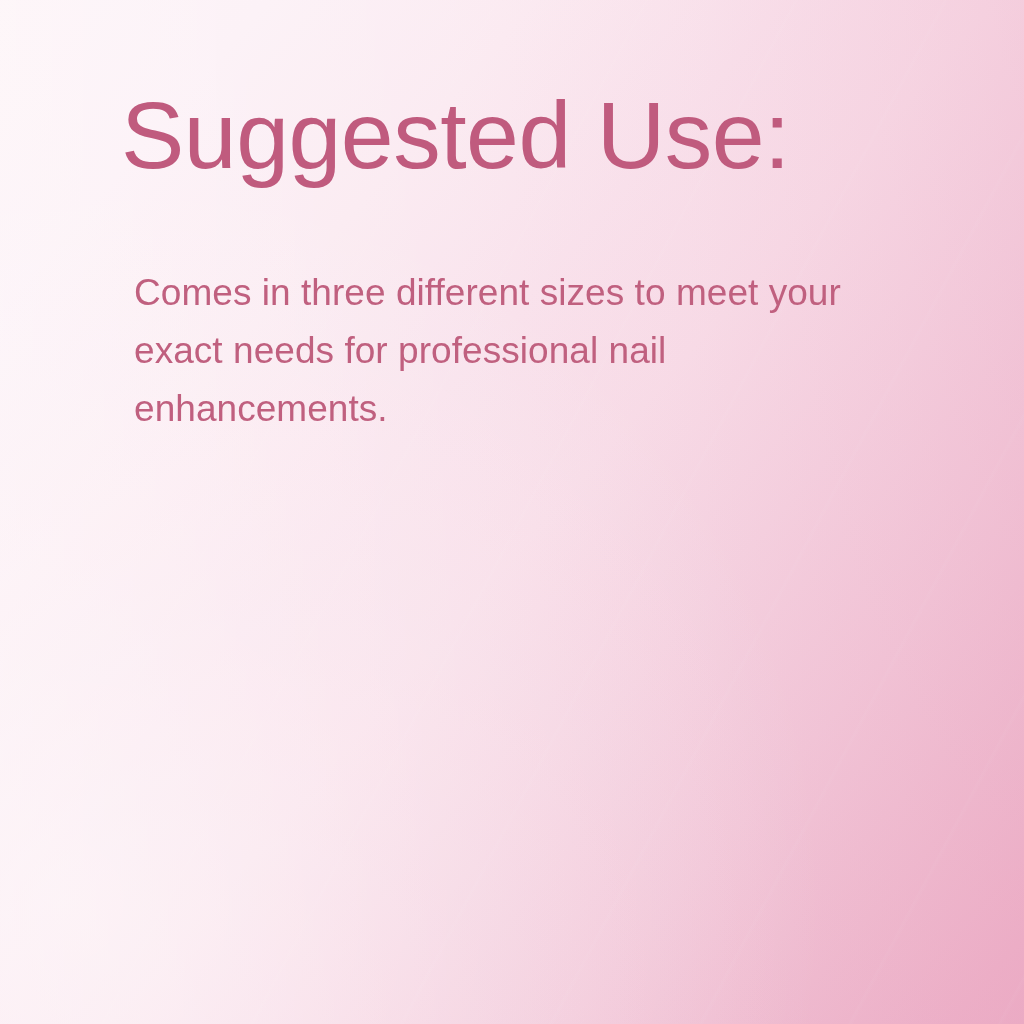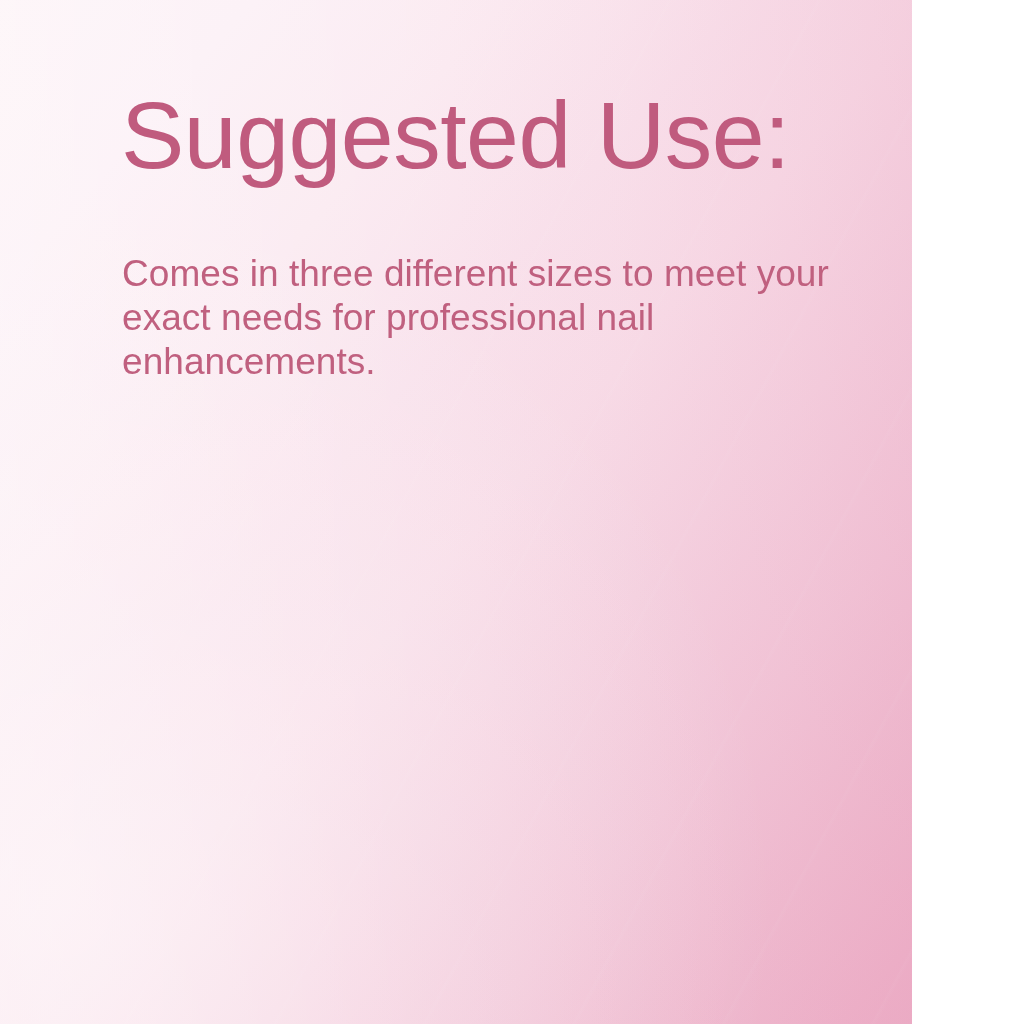--- a/index.html
+++ b/index.html
@@ -11,21 +11,21 @@
   body {
     width: 1024px;
     height: 1024px;
     overflow: hidden;
     font-family: "Liberation Sans", sans-serif;
   }
 
   
   .canvas {
     position: relative;
-    width: 912px;
+    width: 1024px;
     height: 1024px;
     overflow: hidden;
     background: #fde047;
     isolation: isolate;
   }
 
   
   .bg-gradient {
     position: absolute;
     inset: 0;
@@ -107,25 +107,25 @@
   }
 
   .body-block {
     position: absolute;
     top: 252px;
     left: 1px;
     width: 760px;
   }
 
   .paragraph {
-    margin: 0;
+    margin: 12px;
     padding: 0;
     font-size: 37px;
     font-weight: 400;
-    line-height: 44px;
+    line-height: 58px;
     letter-spacing: 0.05px;
     color: #c0607f;
   }
 
   .paragraph + .paragraph {
     margin-top: 51px;
   }
 </style>
 </head>
 <body>

